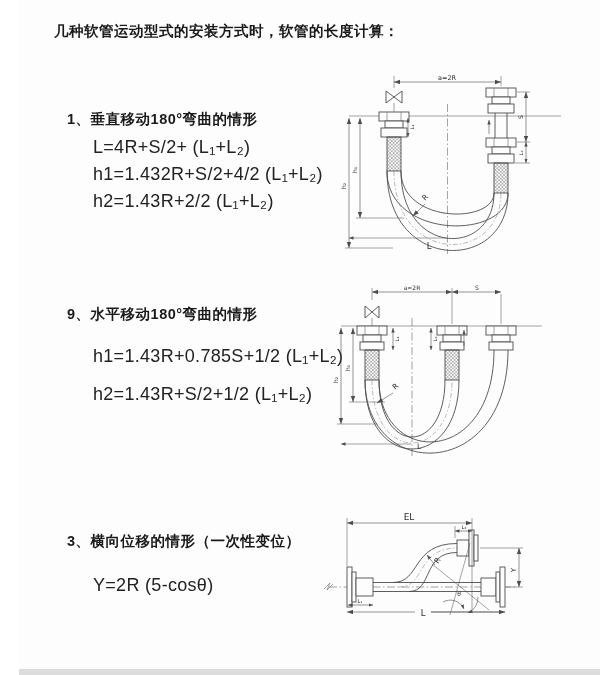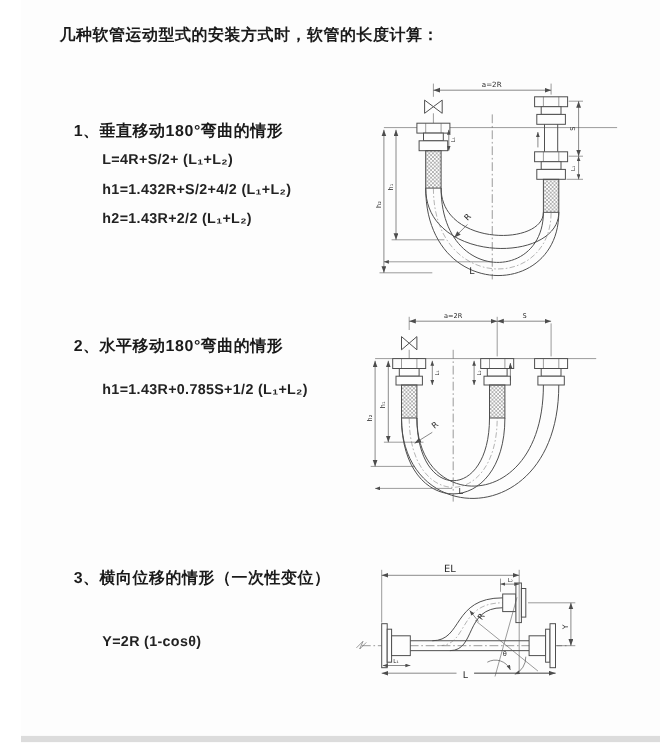--- a/index.html
+++ b/index.html
@@ -1,23 +1,23 @@
 <!DOCTYPE html>
 <html><head>
 <meta charset="utf-8">
 <style>
   html,body{margin:0;padding:0;background:#fff;}
   .page{position:relative;width:600px;height:675px;background:#fdfdfd;overflow:hidden;
         font-family:"Liberation Sans","DejaVu Sans",sans-serif;color:#1a1a1a;margin-left:19px;}
   .title{position:absolute;left:35px;top:22px;font-size:14.5px;font-weight:700;letter-spacing:.5px;white-space:nowrap;}
   .sec-heading{position:absolute;left:48px;font-size:14.5px;font-weight:700;letter-spacing:.5px;white-space:nowrap;text-align:center;}
-  .formula{position:absolute;left:74px;font-size:13px;font-weight:700;letter-spacing:.3px;white-space:nowrap;color:#222;}
+  .formula{position:absolute;left:74px;font-size:18px;font-weight:400;letter-spacing:.3px;white-space:nowrap;color:#222;}
   .s1h{top:110px}.s1f1{top:137px}.s1f2{top:164px}.s1f3{top:191px}
   .s2h{top:305px}.s2f1{top:331px}.s2f2{top:346px}.s2f3{top:384px}
-  .s3h{top:516px}.s3f1{top:548px}.s3f2{top:575px}.s3f3{top:601px}
+  .s3h{top:532px}.s3f1{top:548px}.s3f2{top:575px}.s3f3{top:601px}
   svg{position:absolute;overflow:visible;}
   #d1{left:310px;top:68px;}
   #d2{left:308px;top:280px;}
   #d3{left:300px;top:498px;}
   .ln{stroke:#4d4d4d;stroke-width:.9;fill:none;}
   .thin{stroke:#5a5a5a;stroke-width:.55;fill:none;}
   .dim{stroke:#4d4d4d;stroke-width:.6;fill:none;}
   .cl{stroke:#666;stroke-width:.6;fill:none;stroke-dasharray:8 2.5 1.5 2.5;}
   .hosecl{stroke:#777;stroke-width:.5;fill:none;stroke-dasharray:5 2 1.5 2;}
   .fit{fill:#fdfdfd;stroke:#4d4d4d;stroke-width:.9;}
@@ -30,25 +30,26 @@
 
 <div class="page">
 
   <div class="title">几种软管运动型式的安装方式时，软管的长度计算：</div>
 
   <div class="sec-heading s1h">1、垂直移动180°弯曲的情形</div>
   <div class="formula s1f1">L=4R+S/2+ (L₁+L₂)</div>
   <div class="formula s1f2">h1=1.432R+S/2+4/2 (L₁+L₂)</div>
   <div class="formula s1f3">h2=1.43R+2/2 (L₁+L₂)</div>
 
-  <div class="sec-heading s2h">2、水平移动180°弯曲的情形</div>
+  <div class="sec-heading s2h">9、水平移动180°弯曲的情形</div>
   <div class="formula s2f2">h1=1.43R+0.785S+1/2 (L₁+L₂)</div>
+  <div class="formula s2f3">h2=1.43R+S/2+1/2 (L₁+L₂)</div>
 
   <div class="sec-heading s3h">3、横向位移的情形（一次性变位）</div>
-  <div class="formula s3f2">Y=2R (1-cosθ)</div>
+  <div class="formula s3f2">Y=2R (5-cosθ)</div>
 
   <svg width="0" height="0" style="position:absolute">
     <defs>
       <marker id="ah" markerWidth="8" markerHeight="6" refX="6" refY="2.2" orient="auto-start-reverse" markerUnits="userSpaceOnUse">
         <path d="M0 0 L6 2.2 L0 4.4 Z" fill="#4d4d4d"></path>
       </marker>
       <marker id="ahs" markerWidth="6" markerHeight="5" refX="4.5" refY="1.7" orient="auto-start-reverse" markerUnits="userSpaceOnUse">
         <path d="M0 0 L4.5 1.7 L0 3.4 Z" fill="#4d4d4d"></path>
       </marker>
       <pattern id="hatch" width="3.4" height="3.4" patternUnits="userSpaceOnUse">

